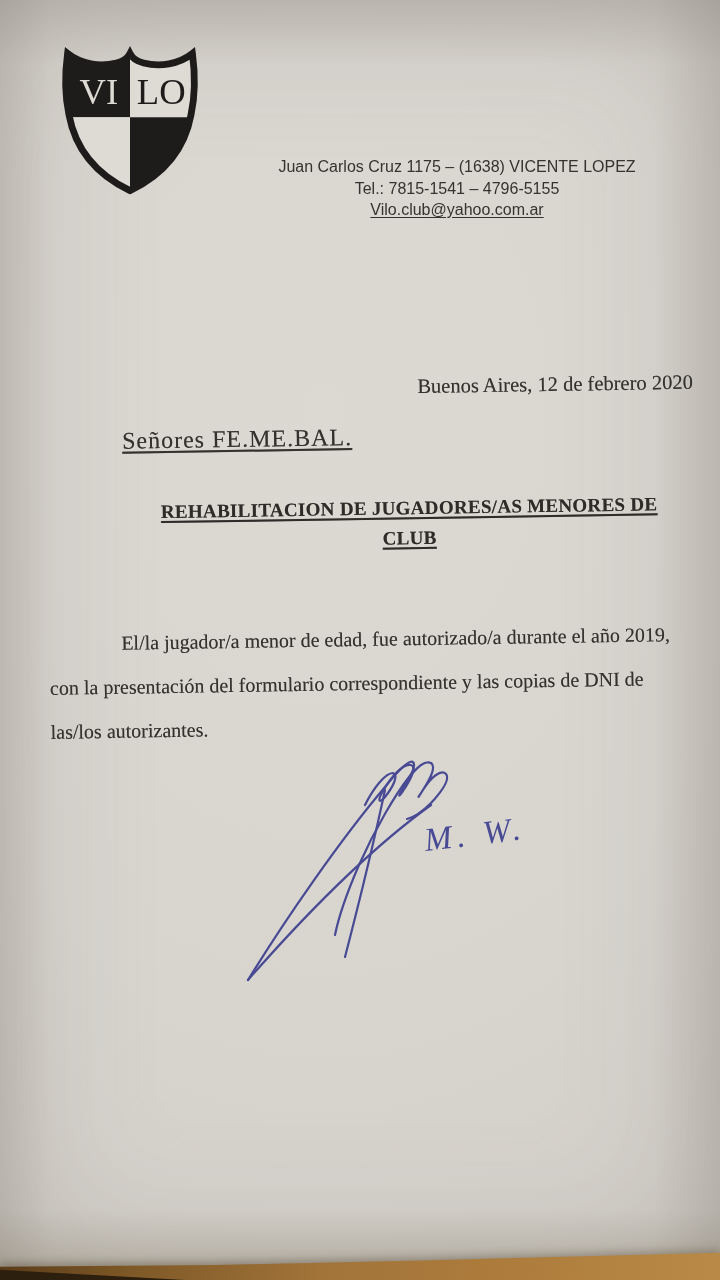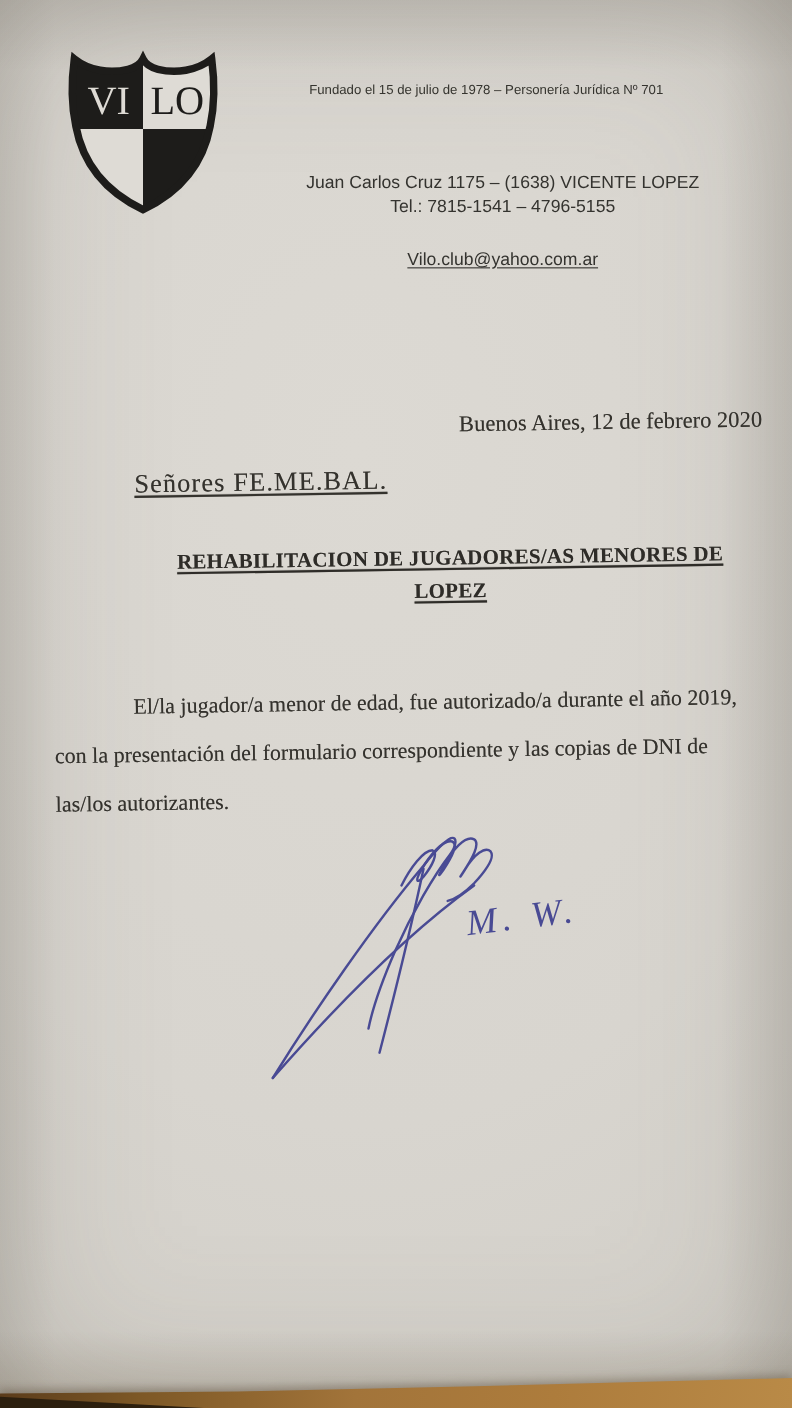--- a/index.html
+++ b/index.html
@@ -20,21 +20,21 @@
 
   
   .shield { position:absolute; left:54px; top:44px; width:152px; height:152px; }
   .club-name { position:absolute; left:178px; top:47px; width:528px; text-align:center;
     font-weight:bold; font-size:18px; letter-spacing:.2px; color:#2a2926;
     text-shadow:0 0 .6px rgba(42,41,38,.55); }
   .founded { position:absolute; left:178px; top:74px; width:528px; text-align:center;
     font-size:12px; color:#35342f; }
   .contact { position:absolute; left:200px; top:156px; width:514px; text-align:center;
     font-size:16px; line-height:21.5px; color:#34332f; }
-  .email { text-decoration:underline; text-underline-offset:2px;margin-top:27px; }
+  .email { text-decoration:underline; text-underline-offset:2px; }
 
   
   .tilt { position:absolute; inset:0; transform:rotate(-0.9deg); transform-origin:360px 560px;
     font-family:"Liberation Serif", serif; color:#34322d;
     text-shadow:0 0 .5px rgba(52,50,45,.5); }
   .date { position:absolute; left:420px; top:376px; font-size:20.5px; }
   .recipient { position:absolute; left:124px; top:424px; font-size:24px; letter-spacing:1px;
     text-decoration:underline; text-underline-offset:3px; }
   .subject { position:absolute; left:100px; top:494px; width:620px; text-align:center;
     font-weight:bold; font-size:19px; letter-spacing:.3px; line-height:30px; color:#2e2c28; }
@@ -74,34 +74,33 @@
       <rect x="0" y="0" width="50" height="54" fill="#1d1c1a"></rect>
       <rect x="50" y="0" width="50" height="54" fill="#dedbd5"></rect>
       <rect x="0" y="54" width="50" height="58" fill="#dedbd5"></rect>
       <rect x="50" y="54" width="50" height="58" fill="#1d1c1a"></rect>
     </g>
     <path d="M4 7 C14 15 28 17 40 14 C44 13 48 11 50 7 C52 11 56 13 60 14 C72 17 86 15 96 7 C98 22 98 38 95 52 C90 79 73 97 50 108 C27 97 10 79 5 52 C2 38 2 22 4 7 Z" fill="none" stroke="#1d1c1a" stroke-width="5"></path>
     <text x="27" y="44" text-anchor="middle" font-family="Liberation Serif, serif" font-size="27" fill="#dedbd5">VI</text>
     <text x="73" y="44" text-anchor="middle" font-family="Liberation Serif, serif" font-size="27" fill="#1d1c1a">LO</text>
   </svg>
 
-  <div class="founded">Fundado el 15 de julio de 1978 – Personería Jurídica Nº 701</div>
 
   <div class="contact">
     <div>Juan Carlos Cruz 1175 – (1638) VICENTE LOPEZ</div>
     <div>Tel.: 7815-1541 –  4796-5155</div>
     <div class="email">Vilo.club@yahoo.com.ar</div>
   </div>
 
   <div class="tilt">
     <div class="date">Buenos Aires, 12 de febrero 2020</div>
     <div class="recipient">Señores FE.ME.BAL.</div>
     <div class="subject">
       <span class="u">REHABILITACION DE JUGADORES/AS MENORES DE</span><br>
-      <span class="u">LOPEZ</span>
+      <span class="u">CLUB</span>
     </div>
     <div class="body-par">
       <div class="bl indent">El/la jugador/a menor de edad, fue autorizado/a durante el año 2019,</div>
       <div class="bl">con la presentación del formulario correspondiente y las copias de DNI de</div>
       <div class="bl">las/los autorizantes.</div>
     </div>
   </div>
 
   <svg class="sig-svg" viewBox="0 0 340 260">
     <g fill="none" stroke="#3d3f8f" stroke-width="2.2" stroke-linecap="round" opacity=".92">

